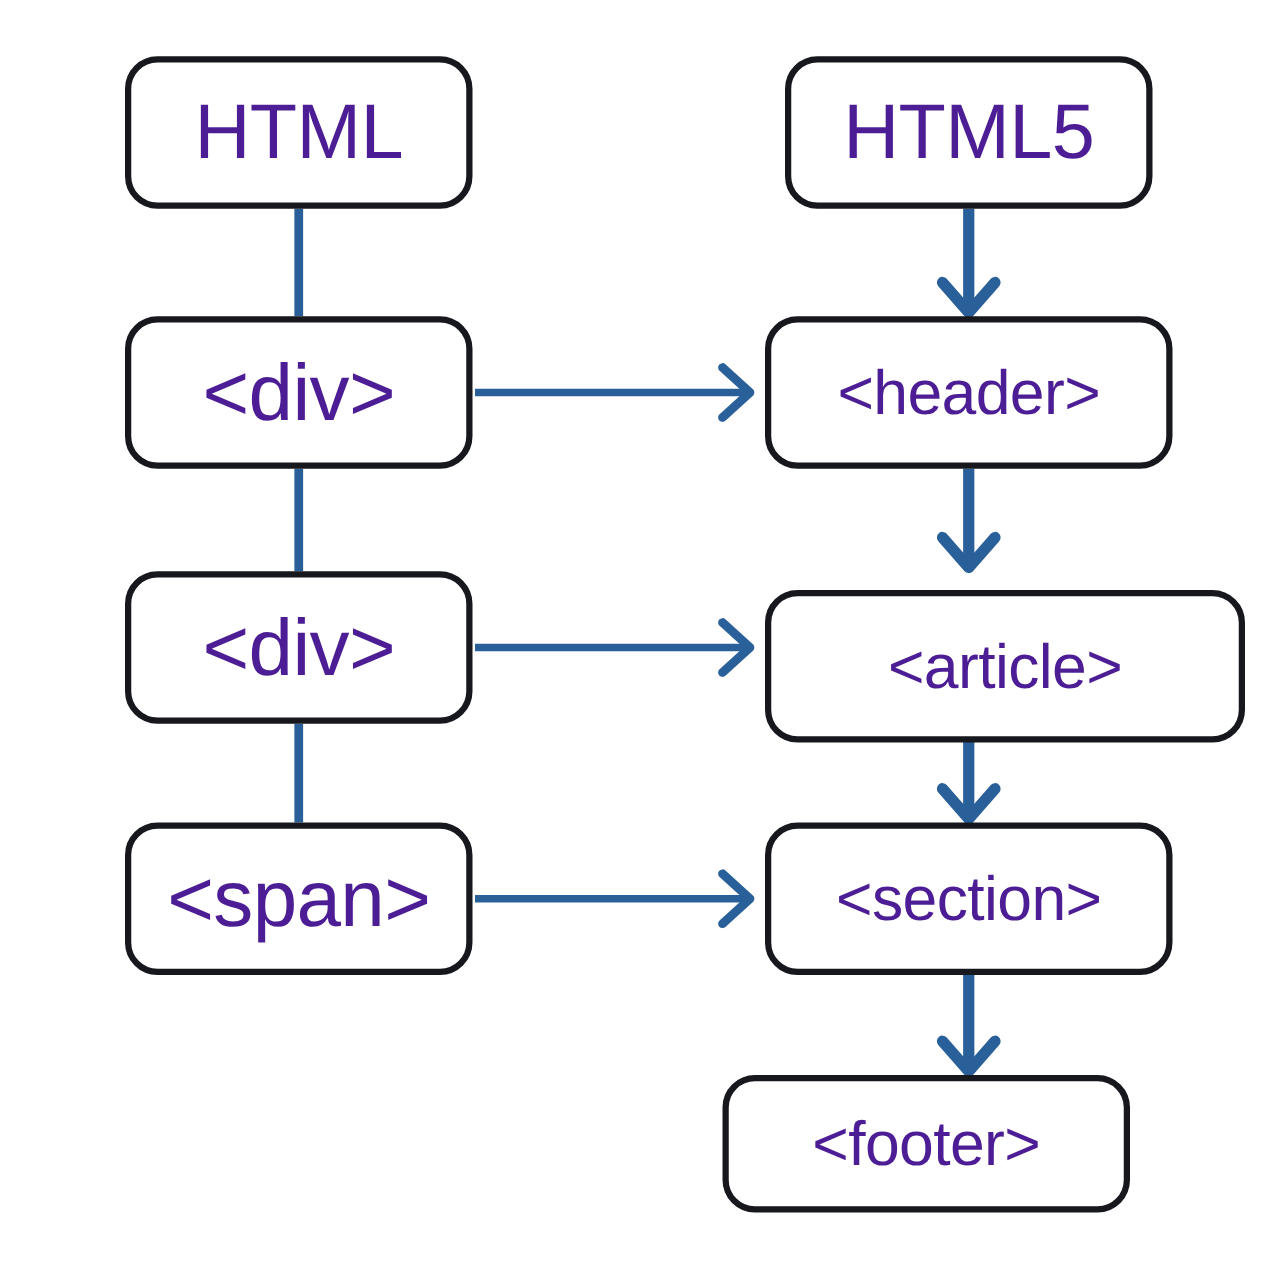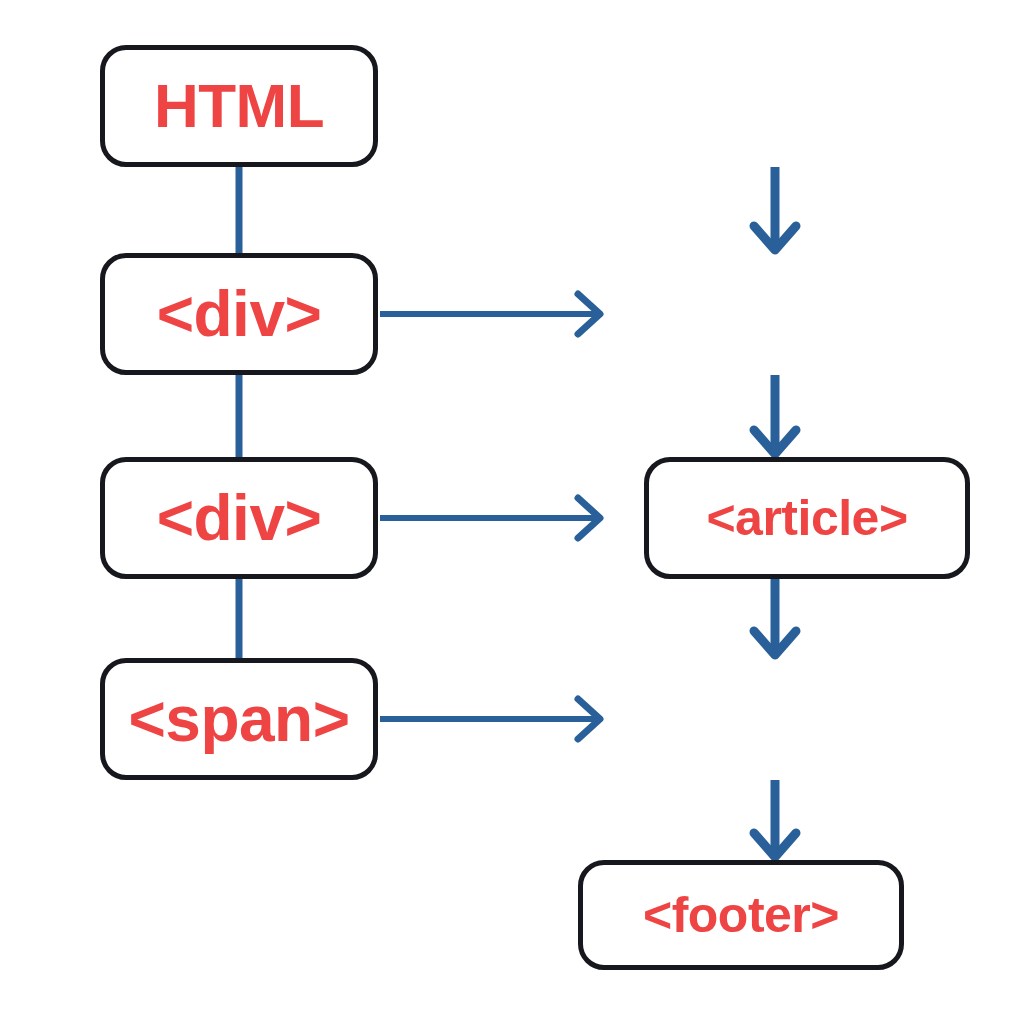--- a/index.html
+++ b/index.html
@@ -33,40 +33,40 @@
     background: #ffffff;
     border: 5px solid #16181d;
     border-radius: 26px;
     display: flex;
     align-items: center;
     justify-content: center;
     z-index: 2;
   }
   .node-label {
     font-family: "Liberation Sans", sans-serif;
-    font-weight: 700;
-    color: #ef4444;
+    font-weight: 400;
+    color: #4c1d95;
     line-height: 1;
     white-space: nowrap;
     letter-spacing: -0.5px;
   }
   .label-xl { font-size: 62px; }
   .label-lg { font-size: 64px; }
   .label-md { font-size: 50px; }
 
   
   #node-html      { left: 100px; top: 45px;  width: 278px; height: 122px; }
   #node-div-1     { left: 100px; top: 253px; width: 278px; height: 122px; }
   #node-div-2     { left: 100px; top: 457px; width: 278px; height: 122px; }
   #node-span      { left: 100px; top: 658px; width: 278px; height: 122px; justify-content: center; }
 
   
   #node-html5     { left: 628px; top: 45px;  width: 294px; height: 122px; }
   #node-header    { left: 612px; top: 253px; width: 326px; height: 122px; }
-  #node-article   { left: 612px; top: 457px; width: 326px; height: 122px; margin-left: 32px; }
+  #node-article   { left: 612px; top: 472px; width: 384px; height: 122px; }
   #node-section   { left: 612px; top: 658px; width: 326px; height: 122px; }
   #node-footer    { left: 578px; top: 860px; width: 326px; height: 110px; }
 </style>
 </head>
 <body>
 
 <div id="diagram-root">
 
   <svg id="edge-layer" width="1024" height="1024" viewBox="0 0 1024 1024" xmlns="http://www.w3.org/2000/svg">
 
@@ -114,24 +114,33 @@
   </div>
 
   <div class="node" id="node-div-2">
     <span class="node-label label-lg">&lt;div&gt;</span>
   </div>
 
   <div class="node" id="node-span">
     <span class="node-label label-lg">&lt;span&gt;</span>
   </div>
 
+  <div class="node" id="node-html5">
+    <span class="node-label label-xl">HTML5</span>
+  </div>
 
+  <div class="node" id="node-header">
+    <span class="node-label label-md">&lt;header&gt;</span>
+  </div>
 
   <div class="node" id="node-article">
     <span class="node-label label-md">&lt;article&gt;</span>
   </div>
 
+  <div class="node" id="node-section">
+    <span class="node-label label-md">&lt;section&gt;</span>
+  </div>
 
   <div class="node" id="node-footer">
     <span class="node-label label-md">&lt;footer&gt;</span>
   </div>
 
 </div>
 
 </body></html>

